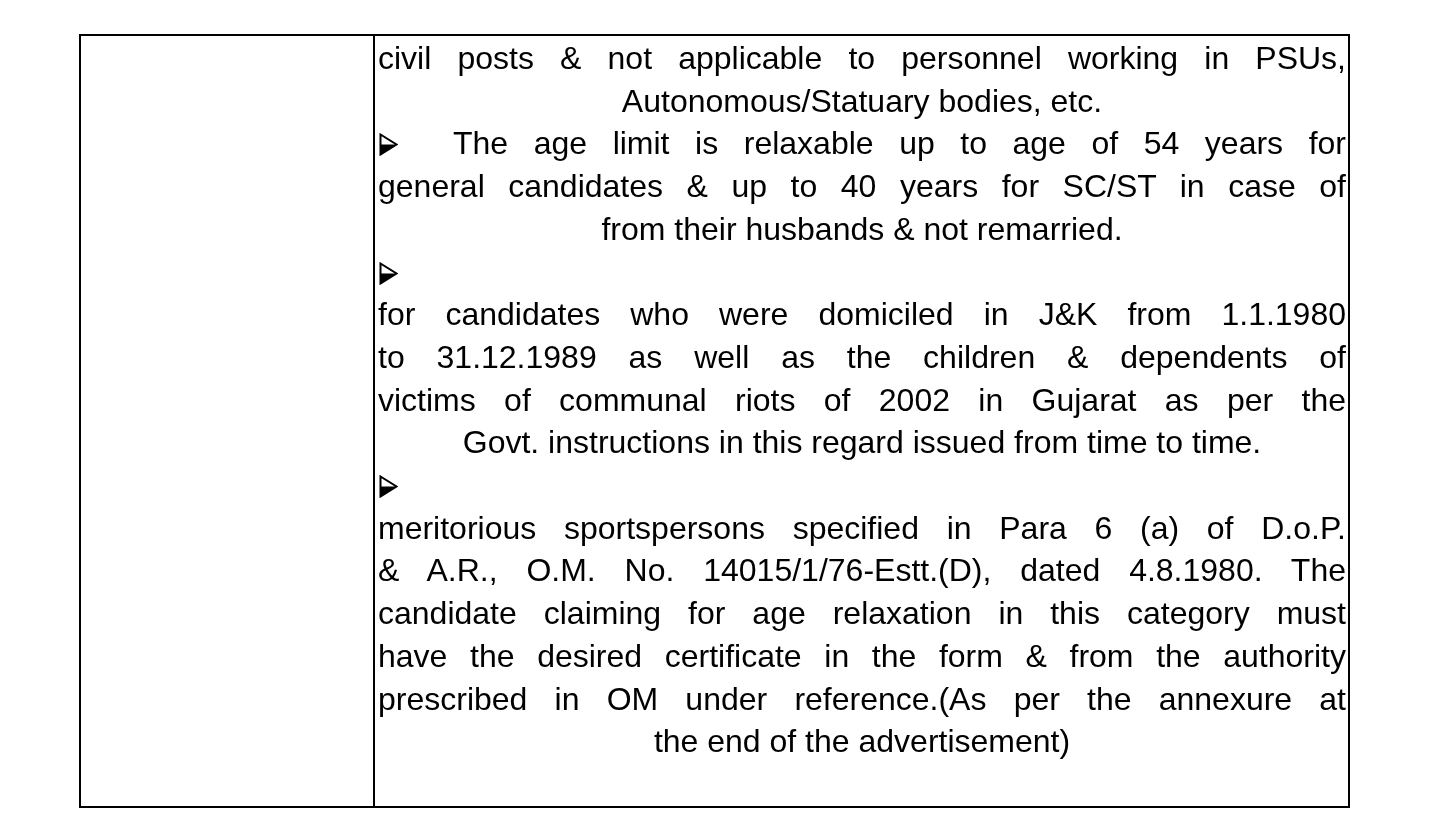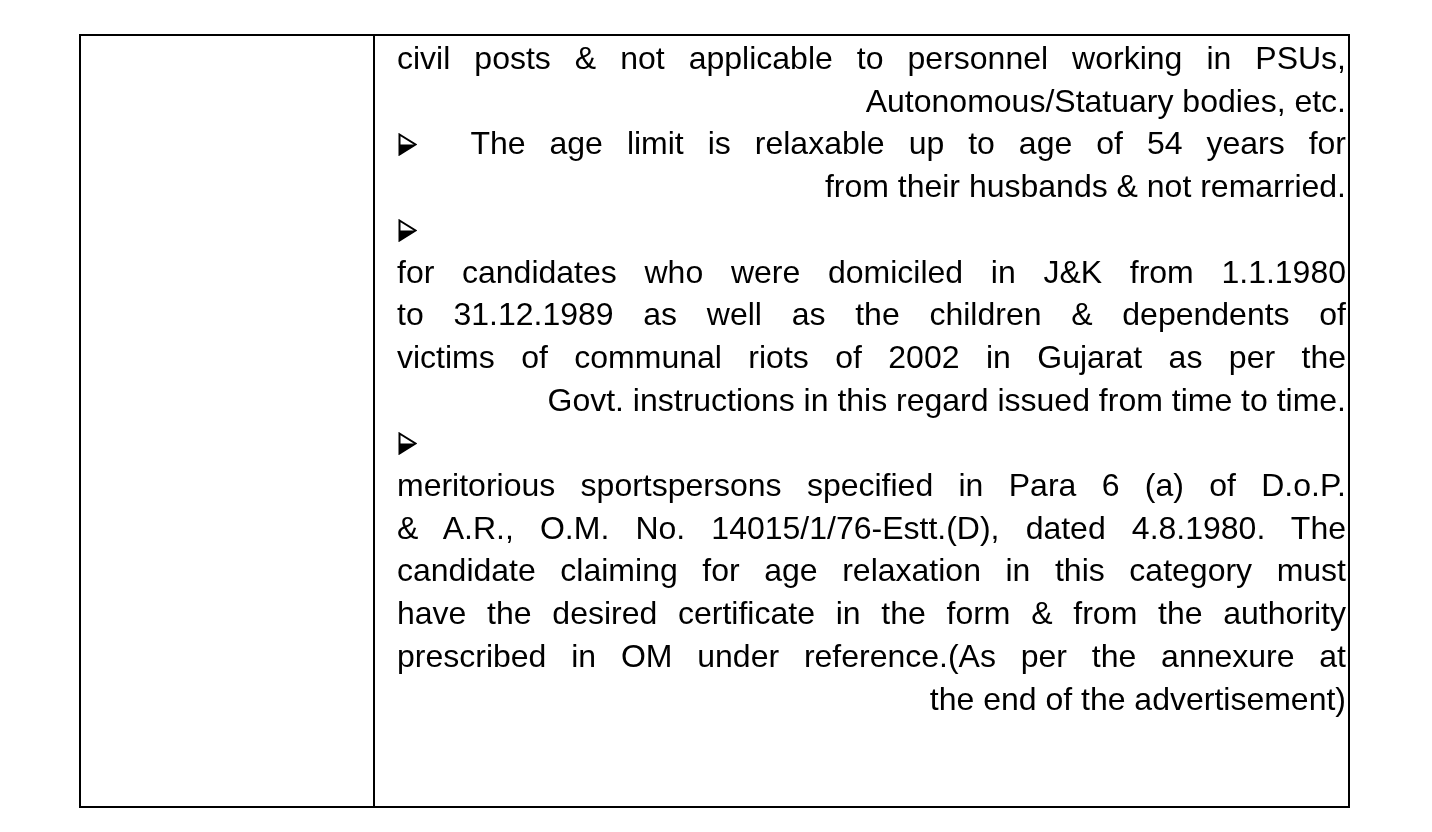--- a/index.html
+++ b/index.html
@@ -35,27 +35,26 @@
   }
   .cell-right {
     flex: 1;
     padding: 1px 2px 0 3px;
     overflow: hidden;
     font-size: 32px;
     line-height: 42.7px;
     color: #000000;
   }
   .line {
-    text-align: right;
+    text-align: center;
   }
   .line.j {
     text-align: justify;
     -moz-text-align-last: justify;
     text-align-last: justify;
-    margin-left: 19px;
   }
   .bullet {
     display: inline-block;
     vertical-align: -2px;
     margin: 0 30px 0 1px;
   }
   .bullet svg {
     display: block;
   }
 </style>
@@ -66,20 +65,21 @@
   <div class="cell cell-left"></div>
   <div class="cell cell-right">
       <div class="line j">civil posts &amp; not applicable to personnel working in PSUs,</div>
       <div class="line">Autonomous/Statuary bodies, etc.</div>
       <div class="line j">
   <span class="bullet"><svg width="19" height="23" viewBox="0 0 19 23">
             <polygon points="1.5,1.5 17.5,11.5 1.5,21.5" fill="#ffffff" stroke="#000000" stroke-width="2" stroke-linejoin="miter"></polygon>
             <polygon points="1.5,11.5 17.5,11.5 1.5,21.5" fill="#000000"></polygon>
           </svg></span>
 <span>The age limit is relaxable up to age of 54 years for</span></div>
+      <div class="line j">general candidates &amp; up to 40 years for SC/ST in case of</div>
       <div class="line">from their husbands &amp; not remarried.</div>
       <div class="line j">
   <span class="bullet"><svg width="19" height="23" viewBox="0 0 19 23">
             <polygon points="1.5,1.5 17.5,11.5 1.5,21.5" fill="#ffffff" stroke="#000000" stroke-width="2" stroke-linejoin="miter"></polygon>
             <polygon points="1.5,11.5 17.5,11.5 1.5,21.5" fill="#000000"></polygon>
           </svg></span>
 </div>
       <div class="line j">for candidates who were domiciled in J&amp;K from 1.1.1980</div>
       <div class="line j">to 31.12.1989 as well as the children &amp; dependents of</div>
       <div class="line j">victims of communal riots of 2002 in Gujarat as per the</div>

